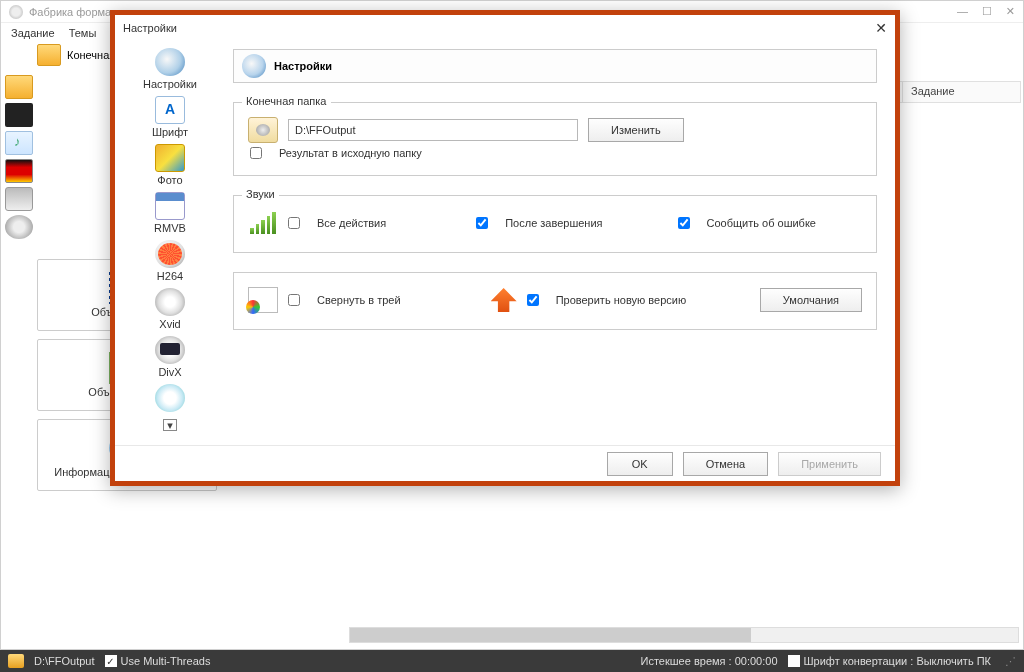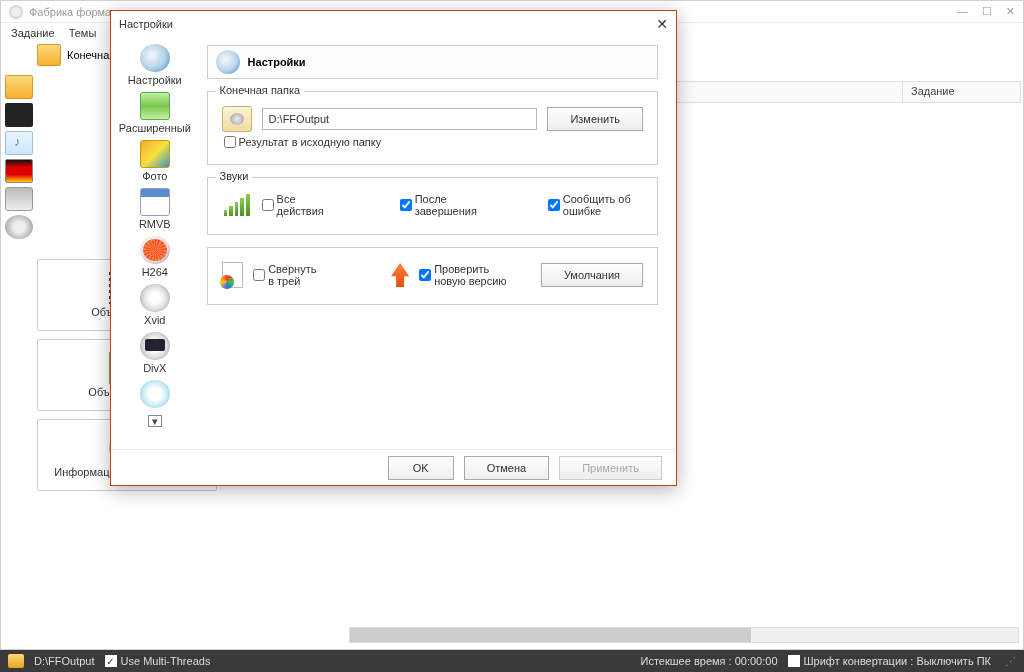--- a/index.html
+++ b/index.html
@@ -28,21 +28,21 @@
 .icon-video::before,.icon-video::after{content:"";position:absolute;top:0;bottom:0;width:4px;background:repeating-linear-gradient(#0a3d91 0 3px,#fff 3px 6px)}
 .icon-video::before{left:0}.icon-video::after{right:0}
 .icon-audio{background:linear-gradient(#d4f0c4,#a0d080);border:1px solid #7ab060;position:relative}
 .icon-audio::after{content:"♫";position:absolute;top:6px;left:10px;font-size:16px;color:#2a6}
 .icon-info{background:radial-gradient(circle at 35% 35%,#fff,#8ac4f0 50%,#2a7cc8);border-radius:50% 50% 40% 50%}
 .action-card span{color:#333}
 .col-headers{position:absolute;top:80px;left:340px;right:2px;height:22px;display:flex;background:#fafafa;border-top:1px solid #e0e0e0;border-bottom:1px solid #e0e0e0}
 .col-headers div{padding:3px 8px;border-right:1px solid #e0e0e0;color:#444}
 .hscroll{position:absolute;left:348px;right:4px;bottom:6px;height:16px;background:#f0f0f0;border:1px solid #ddd}
 .hscroll .thumb{position:absolute;left:0;width:60%;top:0;bottom:0;background:#cdcdcd}
-.modal{position:absolute;top:10px;left:110px;width:567px;height:476px;background:#fff;border:1px solid #c2410c;box-shadow:0 4px 18px rgba(0,0,0,.3);display:flex;flex-direction:column}
+.modal{position:absolute;top:10px;left:110px;width:790px;height:476px;background:#fff;border:5px solid #c2410c;box-shadow:0 4px 18px rgba(0,0,0,.3);display:flex;flex-direction:column}
 .modal-title{height:26px;display:flex;align-items:center;padding:0 8px;color:#333}
 .modal-title .close{margin-left:auto;font-size:14px;cursor:default}
 .modal-body{flex:1;display:flex}
 .cat-list{width:110px;padding:4px 0;display:flex;flex-direction:column;align-items:center;overflow:hidden;background:#fff}
 .cat-item{width:90px;display:flex;flex-direction:column;align-items:center;gap:2px;padding:3px 0;color:#333}
 .cat-item.selected{background:transparent}
 .cat-icon{width:30px;height:28px;border-radius:3px}
 .ci-gear{background:radial-gradient(circle at 40% 40%,#f8f8f8,#b0d0e8 55%,#3a7cb8);border-radius:50%}
 .ci-font{background:#fff;border:1px solid #9bd;position:relative}
 .ci-font::after{content:"A";position:absolute;top:4px;left:9px;color:#06c;font-weight:bold;font-size:14px}
@@ -54,29 +54,29 @@
 .ci-h264::after{content:"";position:absolute;top:3px;left:3px;right:3px;bottom:3px;border-radius:50%;background:repeating-conic-gradient(#ff5030 0 10deg,#ff8040 10deg 20deg)}
 .ci-divx{background:radial-gradient(circle,#fff 25%,#e0e0e0 55%,#888);border-radius:50%;position:relative}
 .ci-divx::after{content:"";position:absolute;top:7px;left:5px;width:20px;height:12px;background:#223;border-radius:2px}
 .ci-xvid{background:radial-gradient(circle,#fff 25%,#e0e0e0 55%,#888);border-radius:50%}
 .ci-wmv{background:radial-gradient(circle,#fff 30%,#b0e0f0 60%,#2aa);border-radius:50%}
 .down-arrow{width:14px;height:12px;margin-top:4px;display:flex;align-items:center;justify-content:center;border:1px solid #888;color:#444}
 .settings-panel{flex:1;padding:8px 18px 8px 8px;display:flex;flex-direction:column;gap:6px;position:relative}
 .panel-header{display:flex;align-items:center;gap:8px;border:1px solid #ccc;padding:4px 8px;background:#fdfdfd}
 .panel-header .hicon{width:24px;height:24px;background:radial-gradient(circle at 40% 40%,#f8f8f8,#b8d4ec 55%,#3a7cb8);border-radius:50%}
 .panel-header b{font-weight:bold;font-size:11px}
-.group{border:1px solid #ccc;padding:10px 14px 12px;position:relative;margin-top:6px}
+.group{border:1px solid #ccc;padding:10px 14px 12px;position:relative;margin-top:13px}
 .group-title{position:absolute;top:-8px;left:8px;background:#fff;padding:0 4px;color:#333}
 .row{display:flex;align-items:center;gap:10px;margin:4px 0}
 .folder-icon{width:30px;height:26px;background:linear-gradient(#fff3d8,#f0dca0);border:1px solid #c8b070;border-radius:3px;display:flex;align-items:center;justify-content:center}
 .folder-icon::after{content:"";width:14px;height:12px;background:radial-gradient(circle,#eee,#999);border-radius:50%}
 .text-input{flex:1;max-width:290px;height:22px;border:1px solid #b8b8b8;padding:0 6px;background:#fff;color:#333}
 .btn{height:24px;padding:0 22px;border:1px solid #a8a8a8;background:linear-gradient(#fefefe,#eee);color:#333;cursor:default;display:inline-flex;align-items:center;justify-content:center}
 .btn.disabled{color:#a8a8a8;border-color:#ccc}
-.chk{display:flex;align-items:center;gap:3px;color:#333}
+.chk{display:flex;align-items:center;gap:17px;color:#333}
 .chk input{width:12px;height:12px}
 .info-text{color:#666}
 .power-icon{width:30px;height:26px;background:#ff3a10;border:1px solid #c82000;border-radius:2px;display:flex;align-items:center;justify-content:center;color:#fff;font-size:16px}
 .bars-icon{width:30px;height:26px;display:flex;align-items:flex-end;gap:2px;padding:2px}
 .bars-icon span{width:4px;background:linear-gradient(#8cd050,#4a9020)}
 .tray-icon{width:30px;height:26px;background:#fff;border:1px solid #bbb;position:relative}
 .tray-icon::after{content:"";position:absolute;bottom:-2px;left:-3px;width:14px;height:14px;border-radius:50%;background:conic-gradient(#f33,#3c3,#36f,#fc0,#f33)}
 .up-arrow-icon{width:26px;height:24px;background:linear-gradient(#ff8030,#e05010);clip-path:polygon(50% 0,100% 55%,72% 55%,72% 100%,28% 100%,28% 55%,0 55%)}
 .modal-footer{height:36px;border-top:1px solid #e8e8e8;display:flex;align-items:center;justify-content:flex-end;gap:10px;padding:0 14px}
 .statusbar{position:absolute;left:0;right:0;bottom:0;height:22px;background:#3a3a3a;color:#ddd;display:flex;align-items:center;padding:0 8px;gap:10px}
@@ -147,22 +147,22 @@
     <span>Настройки</span>
     <span class="close">✕</span>
   </div>
   <div class="modal-body">
     <div class="cat-list">
       <div class="cat-item selected">
           <div class="cat-icon ci-gear"></div>
           <span>Настройки</span>
         </div>
       <div class="cat-item">
-          <div class="cat-icon ci-adv"></div>
-          <span>Расширенный</span>
+          <div class="cat-icon ci-font"></div>
+          <span>Шрифт</span>
         </div>
       <div class="cat-item">
           <div class="cat-icon ci-photo"></div>
           <span>Фото</span>
         </div>
       <div class="cat-item">
           <div class="cat-icon ci-rmvb"></div>
           <span>RMVB</span>
         </div>
       <div class="cat-item">

